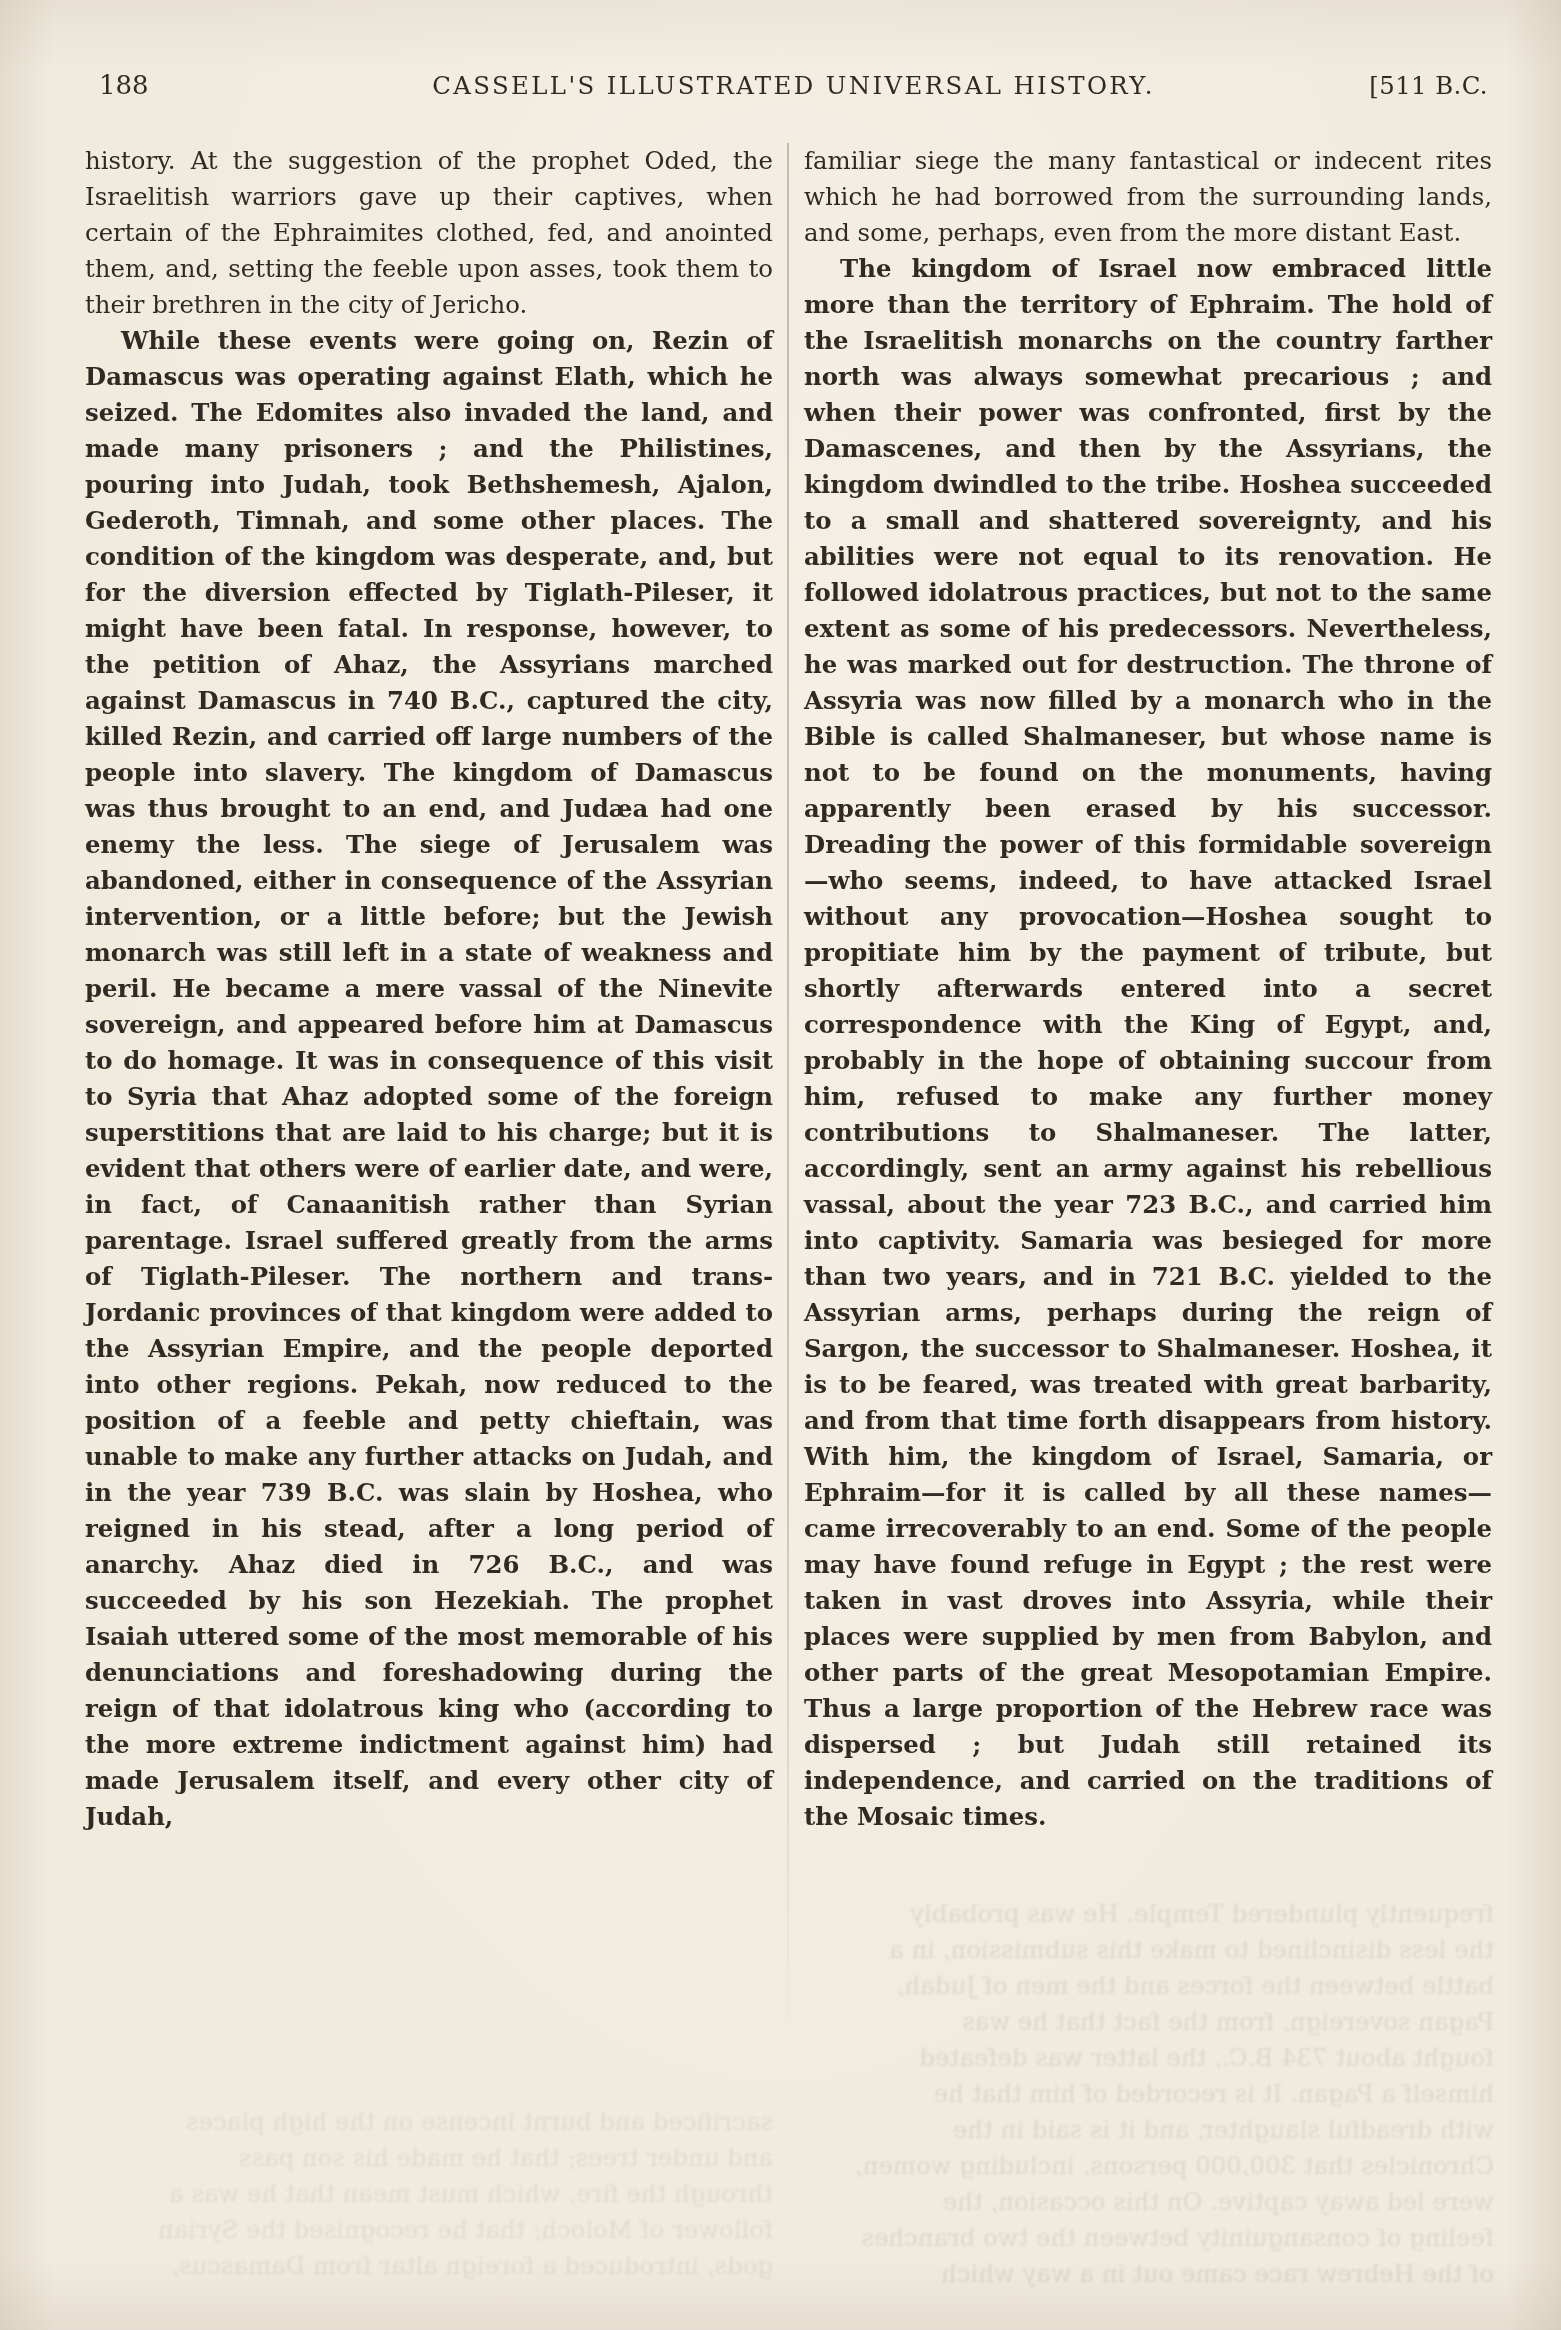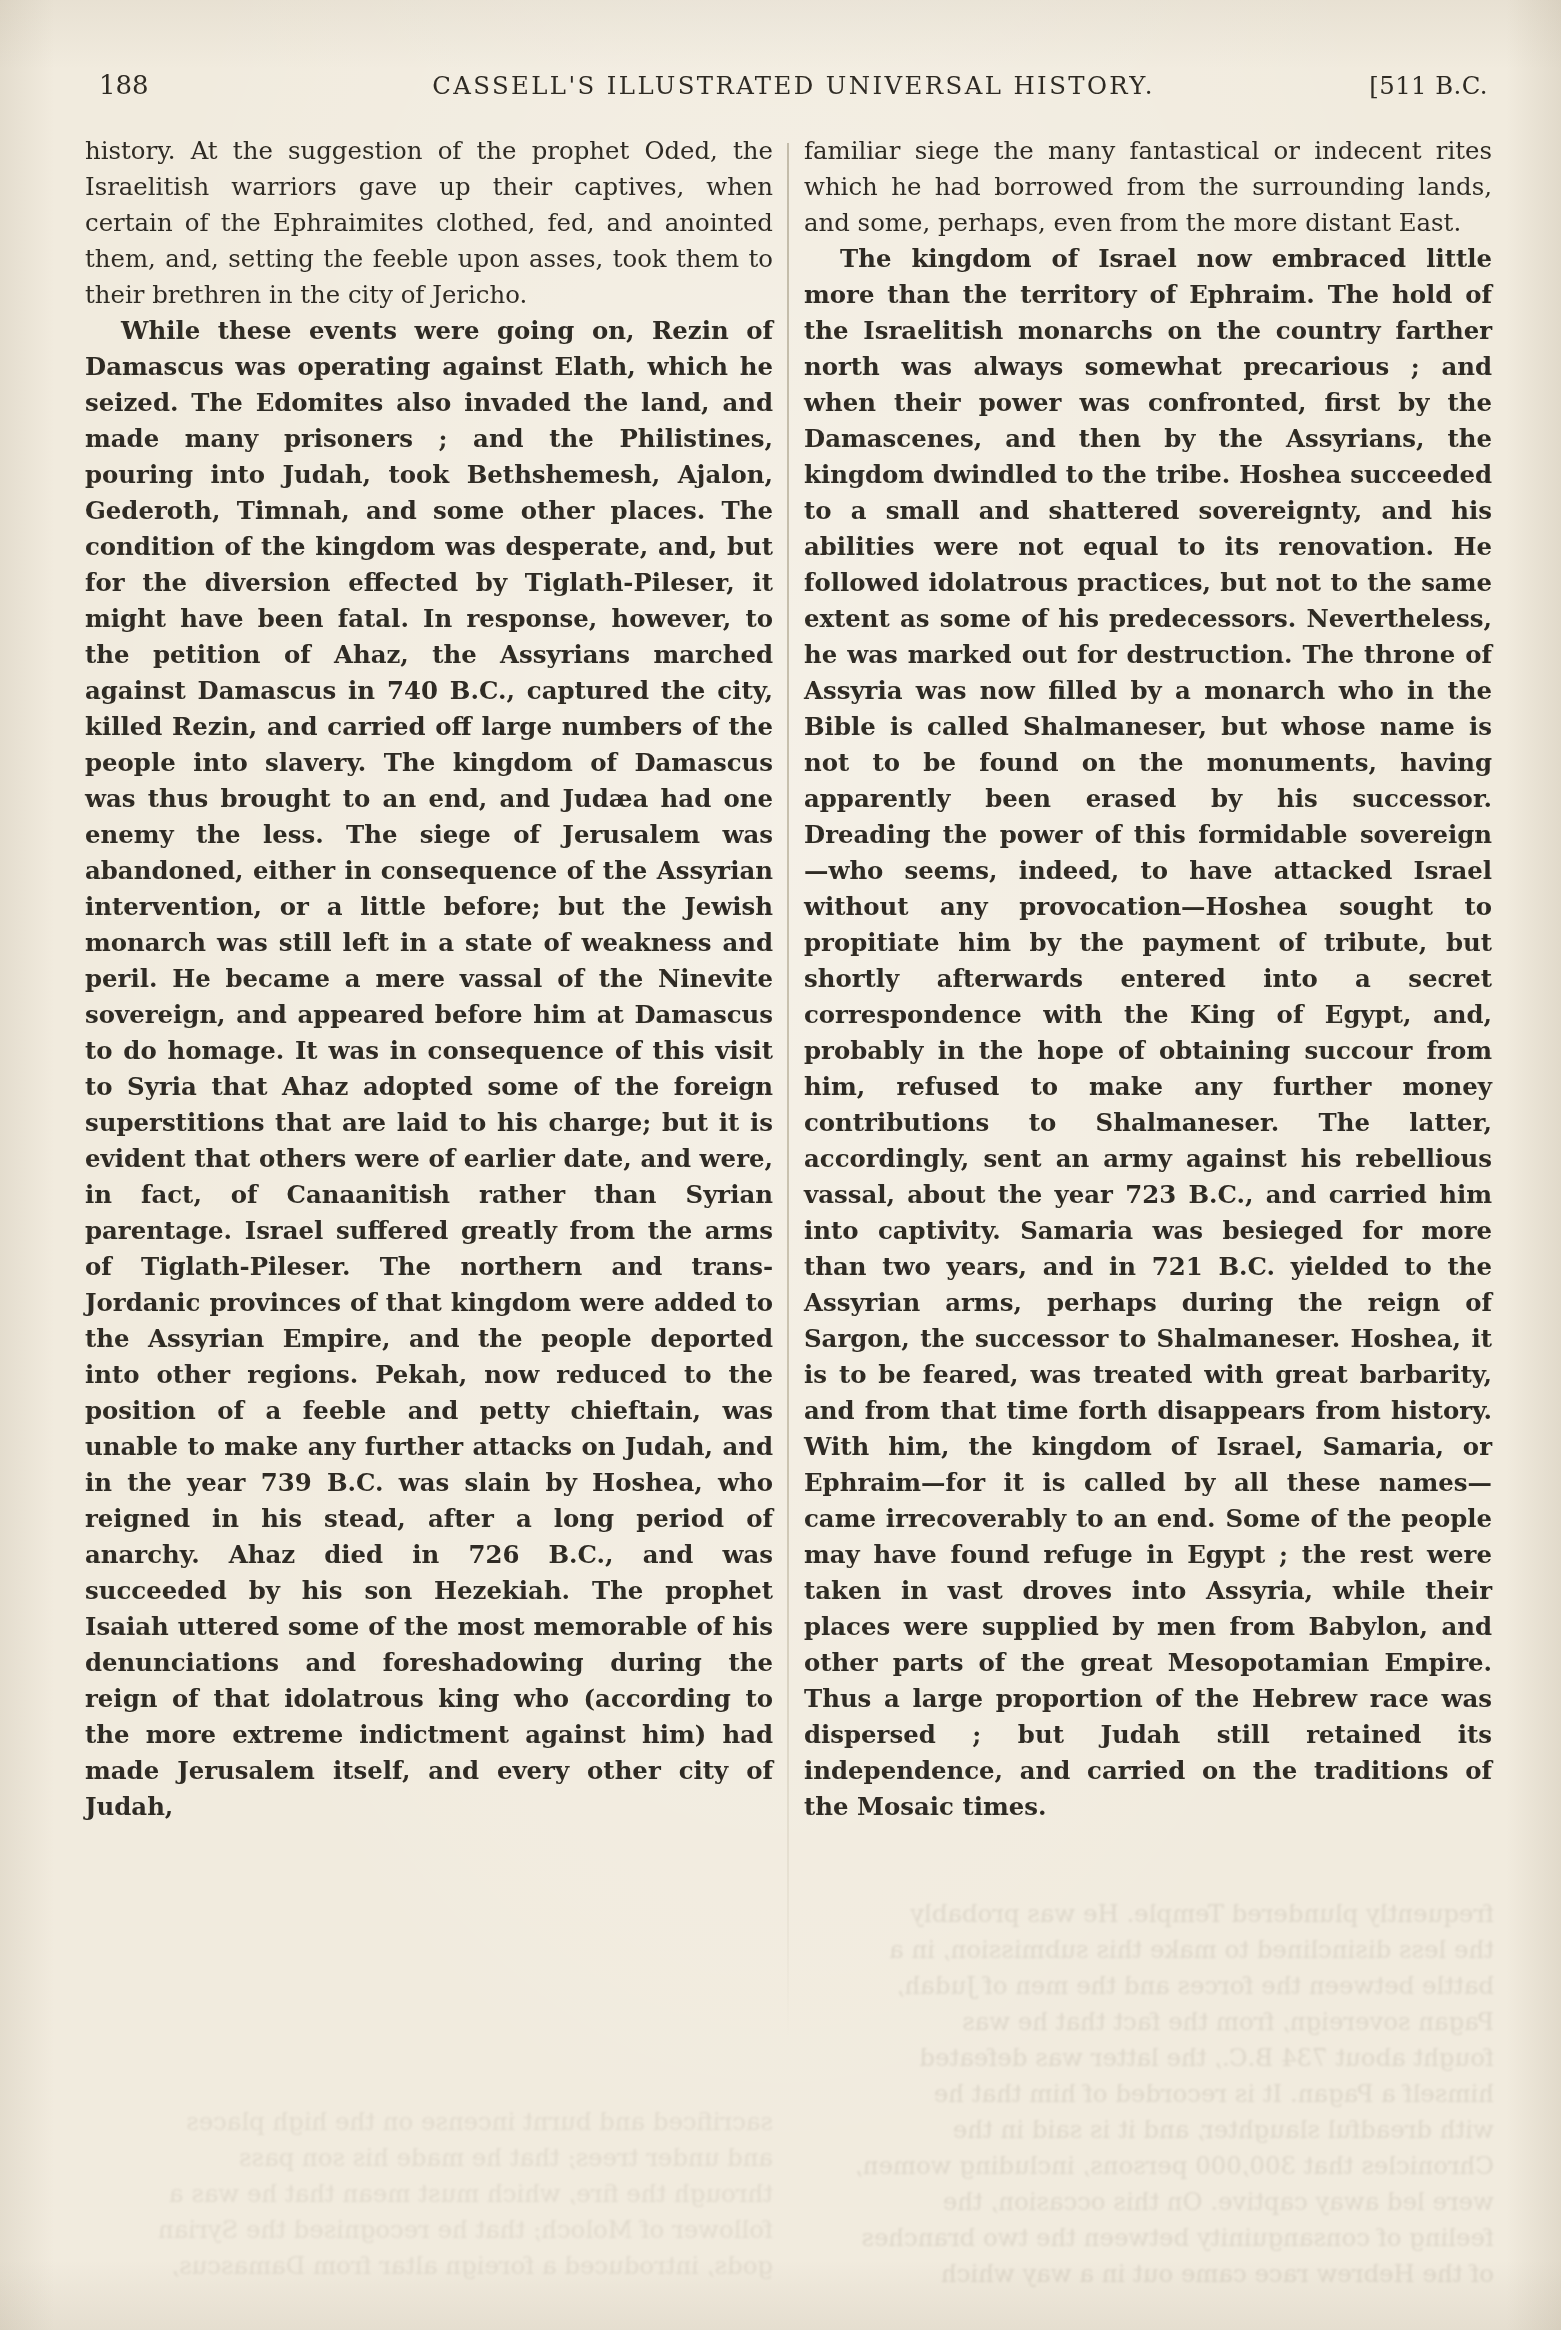--- a/index.html
+++ b/index.html
@@ -42,21 +42,21 @@
     white-space: nowrap;
   }
   .datemark {
     width: 147px;
     text-align: right;
     font-size: 24.4px;
     letter-spacing: 0.4px;
   }
   .columns {
     position: absolute;
-    top: 133px;
+    top: 143px;
     left: 85px;
     display: flex;
     gap: 31px;
   }
   .col {
     width: 688px;
     font-size: 24.4px;
     line-height: 36px;
     text-align: justify;
   }

